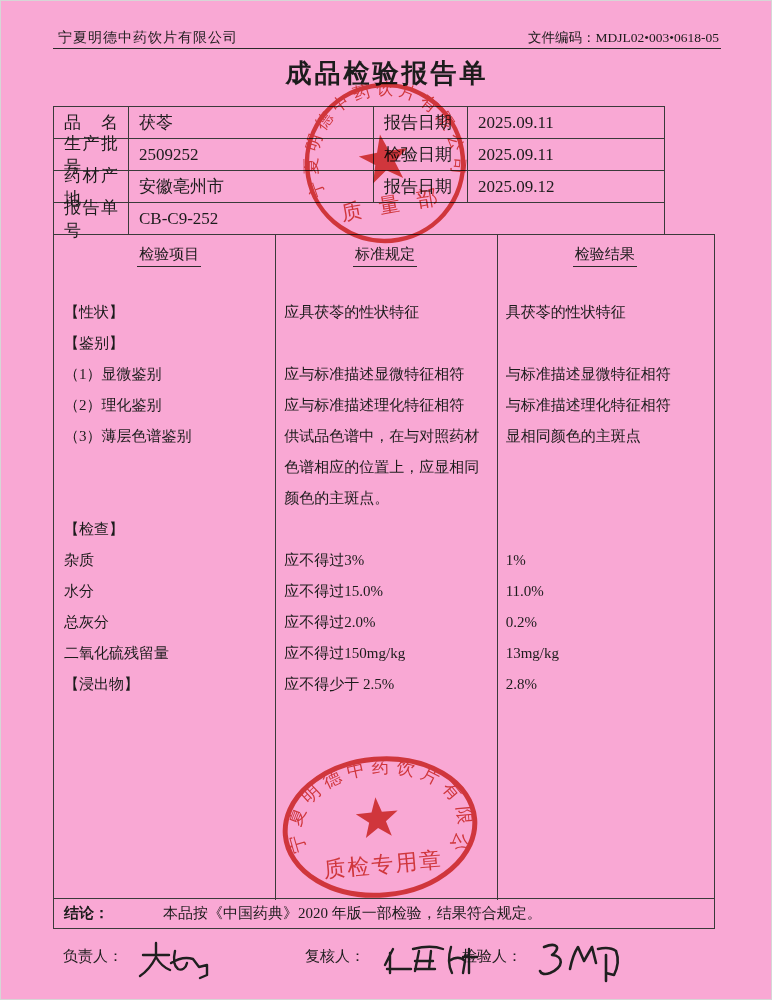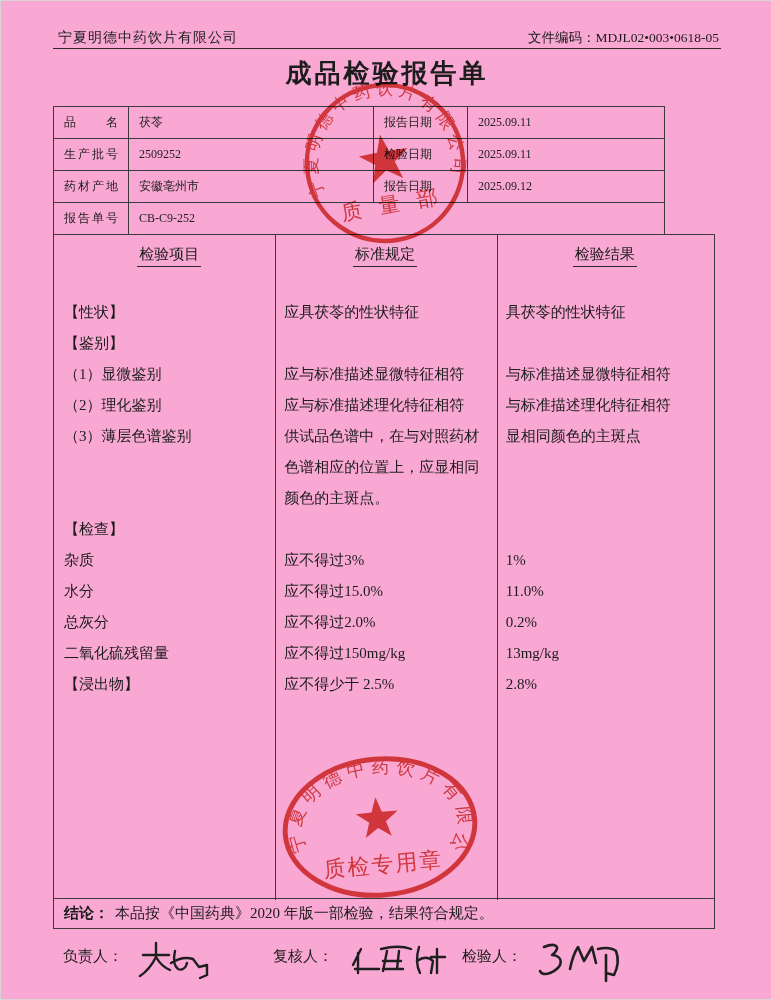--- a/index.html
+++ b/index.html
@@ -16,21 +16,21 @@
   
   .hdr-company{position:absolute;left:57px;top:28px;font-size:14px;letter-spacing:1px;}
   .hdr-code{position:absolute;right:52px;top:28px;font-size:13.5px;margin-left:9px;}
   .hdr-rule{position:absolute;left:52px;top:47px;width:668px;height:0;border-top:1.6px solid #2a2a2a;}
   .title{position:absolute;left:0;top:55px;width:772px;text-align:center;
          font-size:26px;font-weight:bold;letter-spacing:3px;}
   
   .info-table{
     position:absolute;left:52px;top:105px;width:612px;
     border:1.6px solid #3a3a3a;box-sizing:border-box;
-    font-size:12px;
+    font-size:17px;
   }
   .info-row{display:flex;height:31px;border-bottom:1px solid #3a3a3a;}
   .info-row:last-child{border-bottom:none;}
   .cell{box-sizing:border-box;display:flex;align-items:center;padding:0 10px;}
   .c-label{width:75px;border-right:1px solid #3a3a3a;}
   .c-label span{display:inline-block;width:100%;text-align:justify;text-align-last:justify;}
   .c-val1{width:245px;border-right:1px solid #3a3a3a;}
   .c-label2{width:94px;border-right:1px solid #3a3a3a;}
   .c-val2{flex:1;}
   .c-span{flex:1;}
@@ -47,21 +47,21 @@
   .mt-h2{width:222px;box-sizing:border-box;padding-top:10px;text-align:center;}
   .mt-h3{width:219px;box-sizing:border-box;padding-top:10px;text-align:center;}
   .uline{display:inline-block;border-bottom:1px solid #2a2a2a;padding:0 2px 2px 2px;}
   .mt-row{display:flex;align-items:flex-start;}
   .mt-c1{width:221px;box-sizing:border-box;padding-left:10px;line-height:31px;}
   .mt-c2{width:222px;box-sizing:border-box;padding-left:10px;padding-right:8px;line-height:31px;}
   .mt-c3{width:219px;box-sizing:border-box;padding-left:10px;line-height:31px;}
   .conclusion{
     position:absolute;left:0;right:0;bottom:0;height:30px;
     border-top:1.3px solid #3a3a3a;
-    display:flex;align-items:center;padding-left:10px;box-sizing:border-box;
+    display:flex;align-items:center;padding-left:10px;box-sizing:border-box;gap:48px;
   }
   .conclusion .lab{font-weight:bold;margin-right:6px;}
   
   .sig-row{position:absolute;top:938px;left:0;width:743px;height:55px;font-size:15px;}
   .sig-group{position:absolute;display:flex;align-items:flex-start;}
   .sig-label{padding-top:8px;}
   .sig-ink{margin-left:14px;}
   
   .stamp{position:absolute;mix-blend-mode:multiply;opacity:0.88;pointer-events:none;}
   .stamp-top{left:297px;top:75px;}
@@ -185,21 +185,21 @@
   <div class="sig-row">
     <div class="sig-group" style="left:62px;">
       <span class="sig-label">负责人：</span>
       <svg class="sig-ink" width="100" height="46" viewBox="0 0 100 46">
         <g fill="none" stroke="#1f1f1f" stroke-width="2.4" stroke-linecap="round" stroke-linejoin="round">
           <path d="M6,16 h26 M19,4 v14 c-5,10 -10,15 -16,19 M19,18 c4,7 9,11 14,13"></path>
           <path d="M38,12 c-2,9 -1,15 3,18 c4,2 8,-1 9,-6 M34,24 c8,-5 16,-6 22,-4 l6,8 l8,-2 v10 l-7,3"></path>
         </g>
       </svg>
     </div>
-    <div class="sig-group" style="left:272px;">
+    <div class="sig-group" style="left:304px;">
       <span class="sig-label">复核人：</span>
       <svg class="sig-ink" width="110" height="46" viewBox="0 0 110 46">
         <g fill="none" stroke="#1f1f1f" stroke-width="2.4" stroke-linecap="round" stroke-linejoin="round">
           <path d="M14,10 l-8,16 M11,14 v20 M8,30 h24"></path>
           <path d="M34,10 c12,-3 22,-3 30,0 M40,12 l-4,20 M52,12 l-2,18 M36,22 h18 M36,30 h20"></path>
           <path d="M72,8 c-3,10 -3,18 1,26 M70,22 c6,-4 12,-4 16,0 l-2,12 M90,10 v24 M84,18 h14"></path>
         </g>
       </svg>
     </div>
     <div class="sig-group" style="left:461px;">

